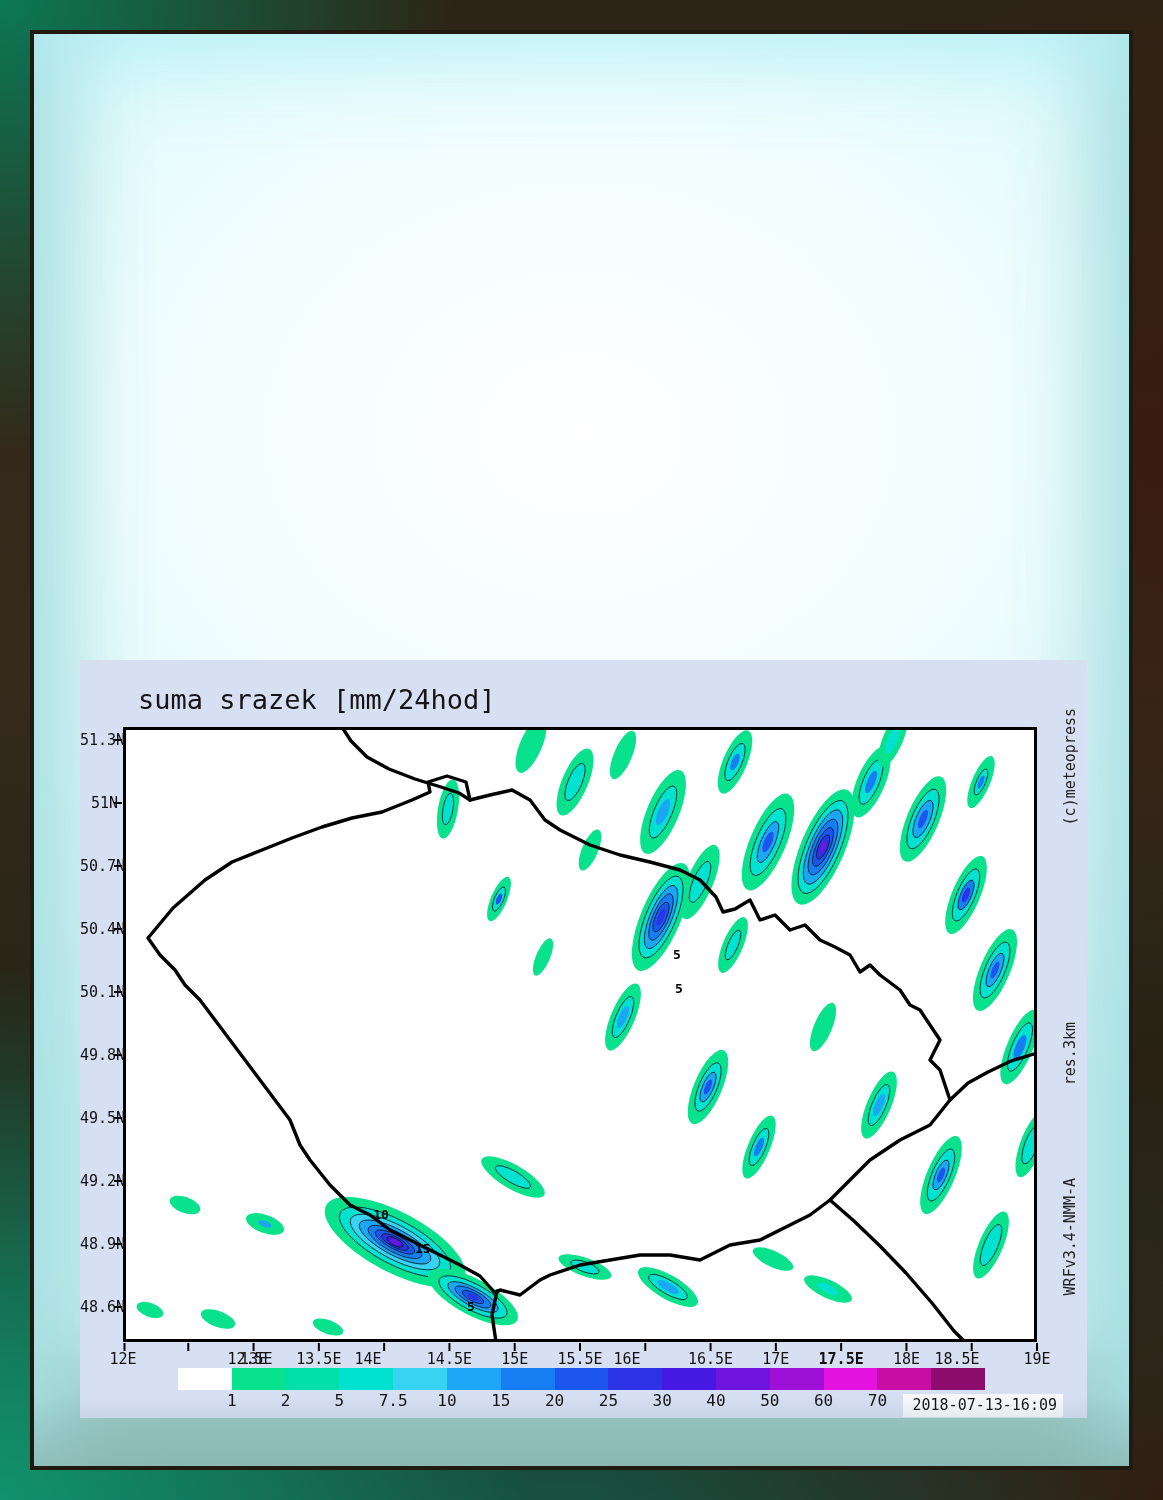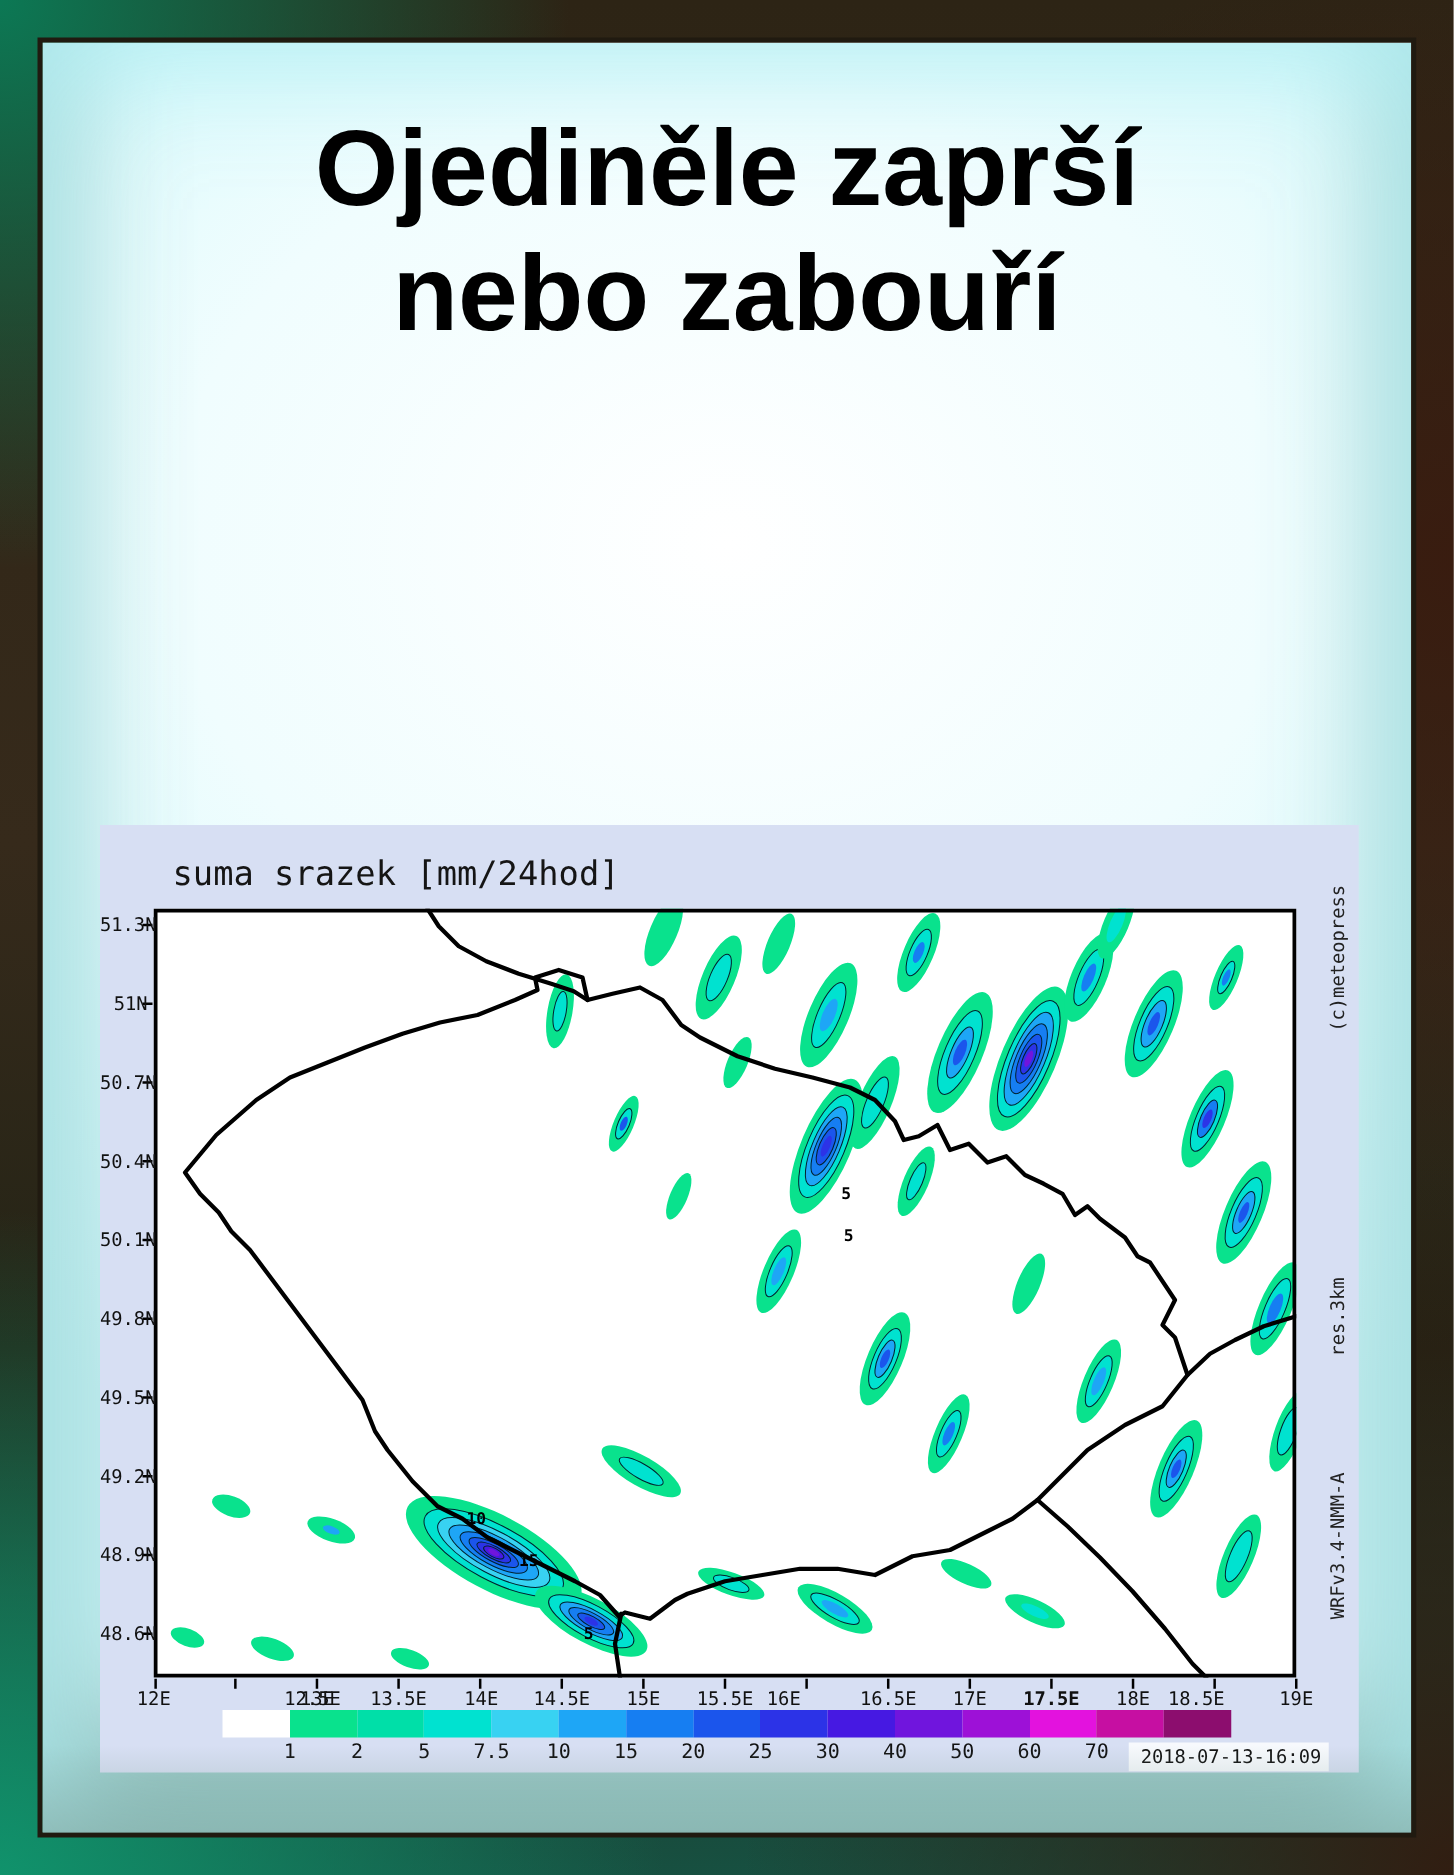--- a/index.html
+++ b/index.html
@@ -58,24 +58,20 @@
   .prect{fill:none;stroke:#000;stroke-width:3;}
   .tick{stroke:#000;stroke-width:2;}
   .clab{font:bold 13px "DejaVu Sans Mono",monospace;fill:#000;text-anchor:middle;}
 </style>
 </head>
 <body>
 
 <div class="frame">
   <div class="inner">
 
-    <div class="subtitle">
-      <div>Ojediněle zaprší</div>
-      <div>nebo zabouří</div>
-    </div>
 
     <div class="panel">
       <div class="hdr hdr-left">suma srazek [mm/24hod]</div>
 
       <svg class="plot-svg" viewBox="0 0 914 615" xmlns="http://www.w3.org/2000/svg">
         <clipPath id="pc">
             <rect x="0" y="0" width="914" height="615"></rect>
           </clipPath>
         <rect x="0" y="0" width="914" height="615" fill="#ffffff"></rect>
 
@@ -333,21 +329,21 @@
           <span class="ylab" style="top: 458px;">49.5N</span>
           <span class="ylab" style="top: 521px;">49.2N</span>
           <span class="ylab" style="top: 584px;">48.9N</span>
           <span class="ylab" style="top: 647px;">48.6N</span>
         </div>
       <div id="xlabels">
           <span class="xlab" style="left: 43px;">12E</span>
           <span class="xlab" style="left: 122px; margin-left: 48px;">12.5E</span>
           <span class="xlab" style="left: 173.571px;">13E</span>
           <span class="xlab" style="left: 238.857px;">13.5E</span>
-          <span class="xlab" style="left: 305px;">14E</span>
+          <span class="xlab" style="left: 288px;">14E</span>
           <span class="xlab" style="left: 369.428px;">14.5E</span>
           <span class="xlab" style="left: 434.714px; text-align: center;">15E</span>
           <span class="xlab" style="left: 500px;">15.5E</span>
           <span class="xlab" style="left: 547px;">16E</span>
           <span class="xlab" style="left: 630.571px;">16.5E</span>
           <span class="xlab" style="left: 695.857px;">17E</span>
           <span class="xlab" style="left: 761.143px; font-weight: bold;">17.5E</span>
           <span class="xlab" style="left: 826.428px;">18E</span>
           <span class="xlab" style="left: 877px;">18.5E</span>
           <span class="xlab" style="left: 957px;">19E</span>

